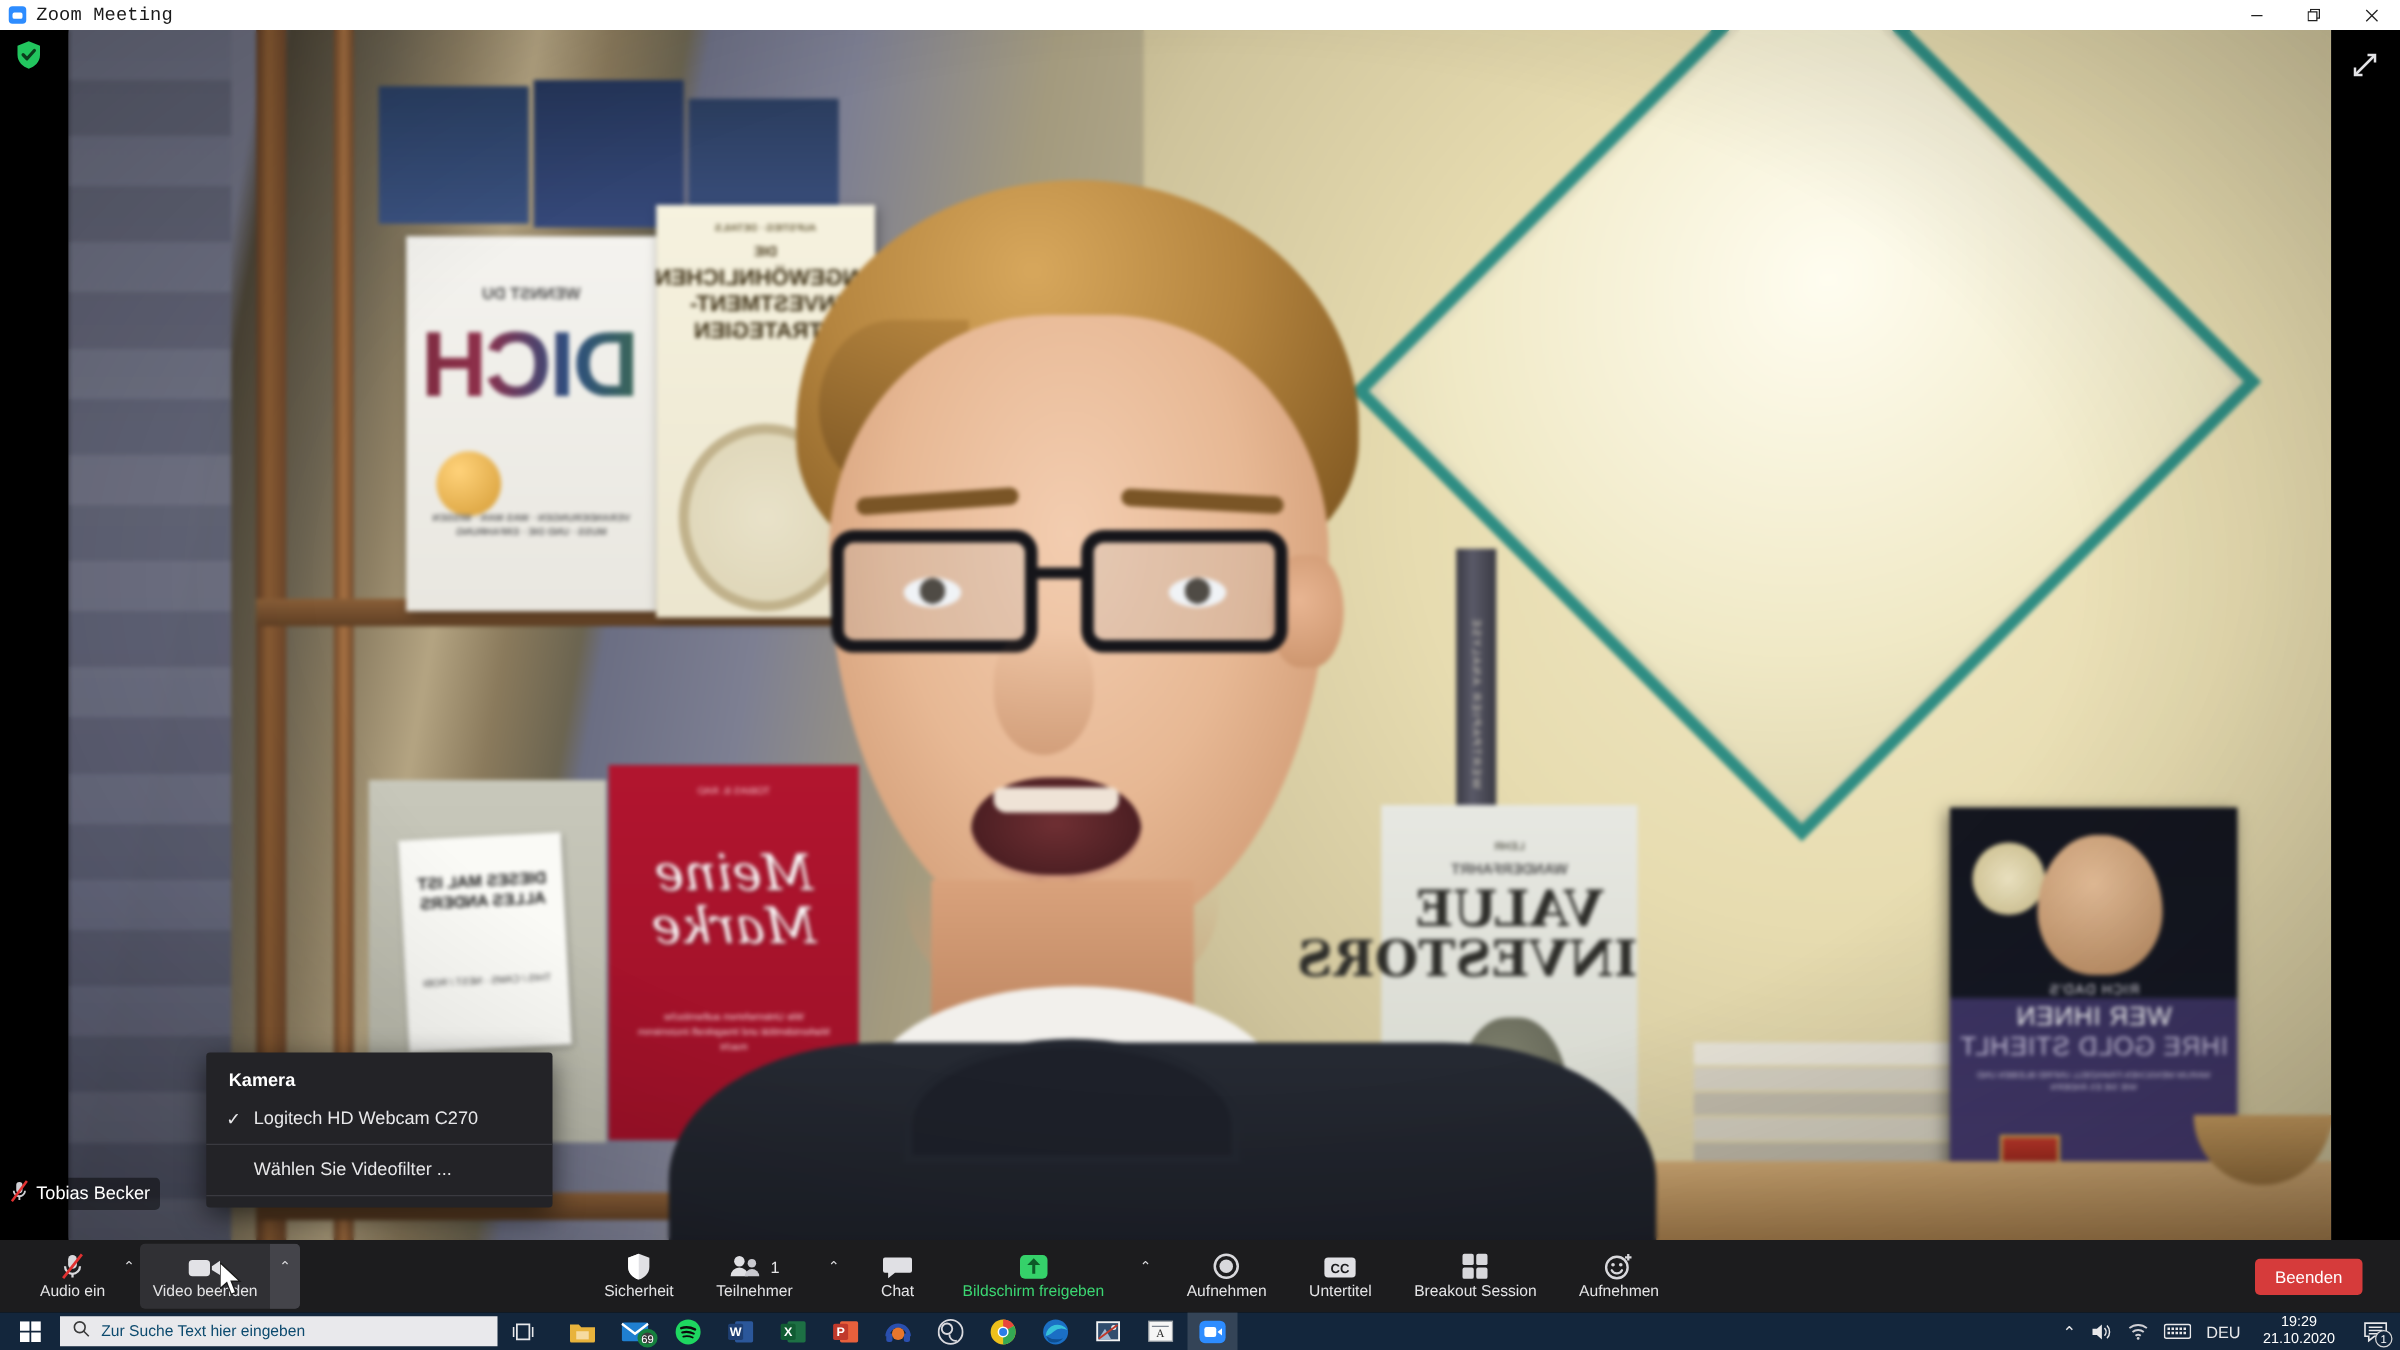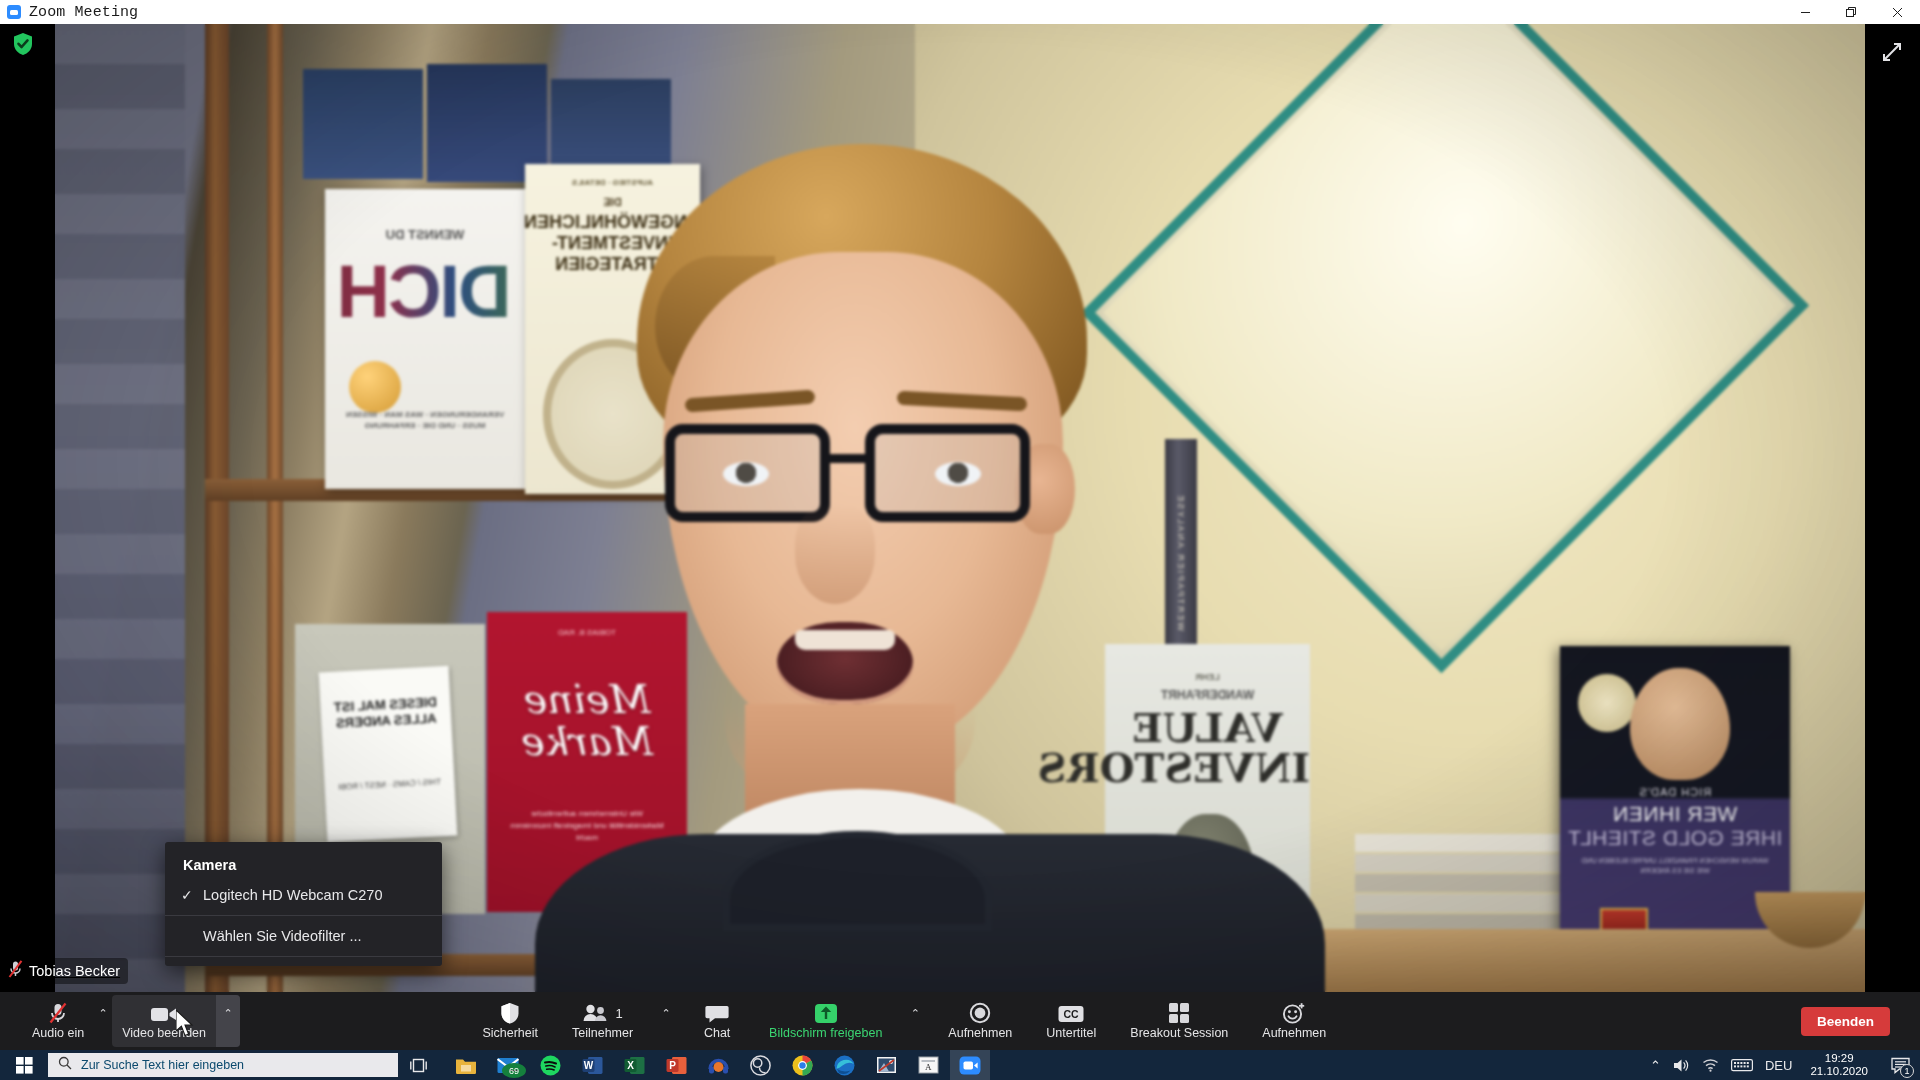--- a/index.html
+++ b/index.html
@@ -222,23 +222,23 @@
           background:radial-gradient(ellipse at 50% 45%,rgba(0,0,0,0) 55%,rgba(0,0,0,.22) 100%); }
 
   
   .bar-left  { position:absolute; left:0; top:0; width:55px; height:968px; background:#000; }
   .bar-right { position:absolute; left:1865px; top:0; width:55px; height:968px; background:#000; }
 
   
   #enc-shield { position:absolute; left:12px; top:8px; width:22px; height:24px; }
   #fullscreen-btn { position:absolute; right:14px; top:14px; width:28px; height:28px;
                     display:flex; align-items:center; justify-content:center; }
-  #name-badge { position:absolute; left:4px; bottom:8px; height:26px; display:flex;
+  #name-badge { position:absolute; left:4px; bottom:24px; height:26px; display:flex;
                 align-items:center; gap:6px; padding:0 8px 0 4px;
-                background:rgba(0,0,0,.45); border-radius:4px;text-decoration:underline; }
+                background:rgba(0,0,0,.45); border-radius:4px; }
   #name-badge .nm { color:#fff; font-size:14.5px; }
 
   
   #cam-menu { position:absolute; left:165px; top:818px; width:277px;
               background:#232327; color:#e8e8ea; box-shadow:0 6px 22px rgba(0,0,0,.6);
               border-radius:3px; z-index:40; font-size:14.5px; padding:4px 0; }
   #cam-menu .hdr { font-weight:bold; padding:11px 30px 7px 18px; font-size:14.5px; color:#fff; }
   #cam-menu .it { padding:7px 18px 7px 38px; position:relative; white-space:nowrap; }
   #cam-menu .check { position:absolute; left:16px; top:7px; color:#e8e8ea; font-size:14px; }
   #cam-menu .sep { height:1px; background:#3a3a40; margin:5px 0; }
@@ -251,38 +251,38 @@
   .tb-item .lbl { font-size:12.5px; line-height:13px; white-space:nowrap; }
   .tb-item.green .lbl { color:#3bd672; }
   .tb-ico { height:22px; display:flex; align-items:flex-end; justify-content:center; }
   .caret { width:18px; height:52px; display:flex; align-items:center; justify-content:center;
            color:#dcdcdf; font-size:11px; }
   .caret.up { align-items:flex-start; padding-top:12px; }
   #av-group { display:flex; align-items:center; margin-left:22px; }
   #video-btn-wrap { display:flex; align-items:center; background:#303034; border-radius:4px; height:52px; }
   #center-group { display:flex; align-items:center; margin-left:auto; margin-right:auto; gap:14px; }
   #beenden { margin-left:auto; margin-right:30px; background:#d63b3b; color:#fff;
-             font-size:13.5px; padding:7px 16px; border-radius:4px; font-weight:bold; }
+             font-size:13.5px; padding:7px 16px; border-radius:4px; font-weight:normal; }
   .pcount { font-size:13px; color:#e4e4e6; margin-left:3px; }
 
   
   #taskbar { position:absolute; left:0; top:1050px; width:1920px; height:30px;
              background:#13263c; display:flex; align-items:center; }
   #start { width:48px; height:30px; display:flex; align-items:center; justify-content:center; }
   #search { width:350px; height:24px; background:#e9e9ec; display:flex; align-items:center;
             gap:9px; padding:0 10px; }
   #search .ph { font-size:12.5px; color:#0c4a6e; }
   #taskview { width:40px; height:30px; display:flex; align-items:center; justify-content:center; }
   #apps { display:flex; align-items:center; gap:2px; margin-left:8px; }
   .app { width:40px; height:30px; display:flex; align-items:center; justify-content:center;
          position:relative; }
   .app.active { background:rgba(255,255,255,.14); }
   .app .badge { position:absolute; right:2px; bottom:2px; min-width:15px; height:15px;
          border-radius:50%; background:#3b3b3b; color:#fff; font-size:9px;
-         display:flex; align-items:center; justify-content:center; border:7px solid #15803d;margin-top:48px; }
+         display:flex; align-items:center; justify-content:center; border:3px solid #15803d;margin-top:48px; }
   #tray { margin-left:auto; display:flex; align-items:center; gap:12px; padding-right:6px; }
   #tray .ti { color:#e8e8ea; font-size:13px; display:flex; align-items:center; }
   #clock { display:flex; flex-direction:column; align-items:center; color:#fff;
            font-size:11.5px; line-height:13px; padding:0 6px; }
   #notif { position:relative; width:28px; height:30px; display:flex; align-items:center;
            justify-content:center; }
   #notif .nb { position:absolute; right:0; bottom:2px; width:14px; height:14px; border-radius:50%;
            background:#13263c; border:1px solid #d8d8d8; color:#fff; font-size:9px;
            display:flex; align-items:center; justify-content:center; }
 

